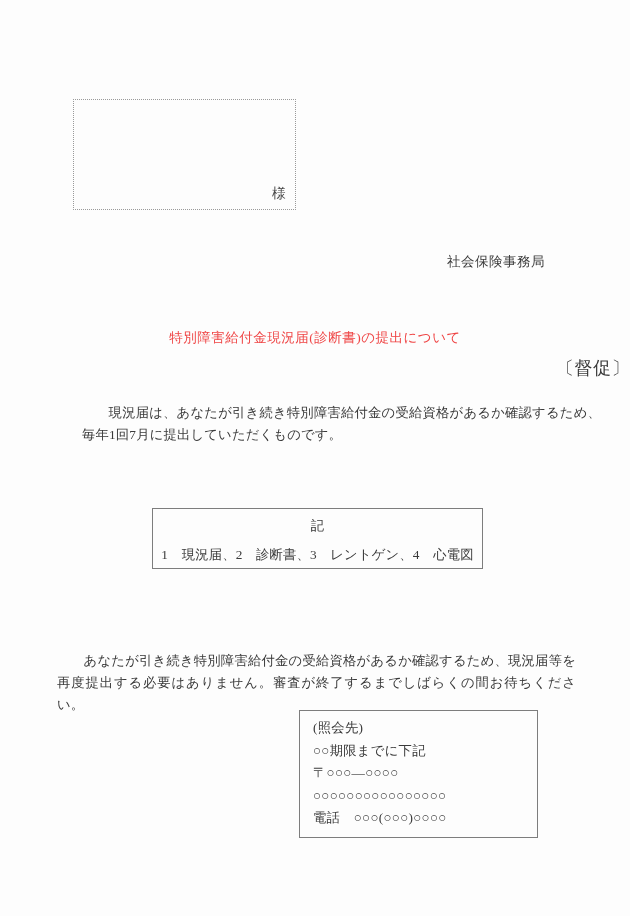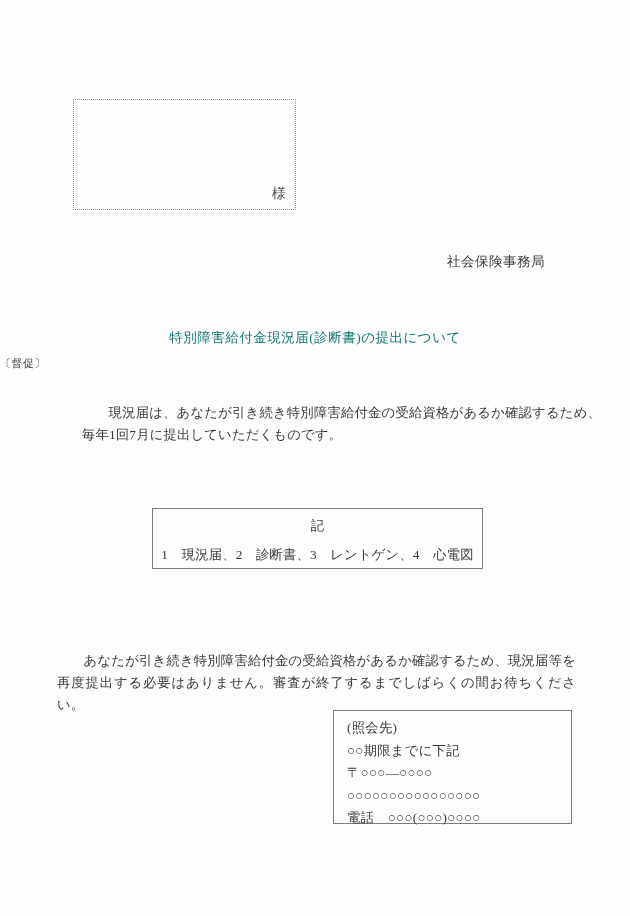--- a/index.html
+++ b/index.html
@@ -45,29 +45,29 @@
   }
   
   .doc-title {
     position: absolute;
     top: 329px;
     left: 0;
     width: 100%;
     text-align: center;
     font-size: 13.5px;
     letter-spacing: 0.5px;
-    color: #0f766e;
+    color: #ef4444;
   }
   .doc-subtitle {
     position: absolute;
     top: 356px;
     left: 0;
     width: 100%;
-    text-align: left;
-    font-size: 11px;
+    text-align: right;
+    font-size: 18px;
     letter-spacing: 0.5px;
     color: #383838;
   }
   
   .para {
     position: absolute;
     left: 57px;
     width: 519px;
     font-size: 13.3px;
     line-height: 22px;
@@ -101,24 +101,24 @@
   .note-items {
     margin-top: 13px;
     font-size: 13.3px;
     line-height: 16px;
     letter-spacing: 0.2px;
     color: #3a3a3a;
   }
   
   .contact-box {
     position: absolute;
-    left: 333px;
+    left: 299px;
     top: 710px;
     width: 239px;
-    height: 114px;
+    height: 128px;
     border: 1px solid #7d7d7d;
     box-sizing: border-box;
     padding: 6px 4px 0 13px;
   }
   .contact-line {
     font-size: 13.3px;
     line-height: 22.6px;
     letter-spacing: 0.3px;
     color: #3a3a3a;
     white-space: nowrap;

